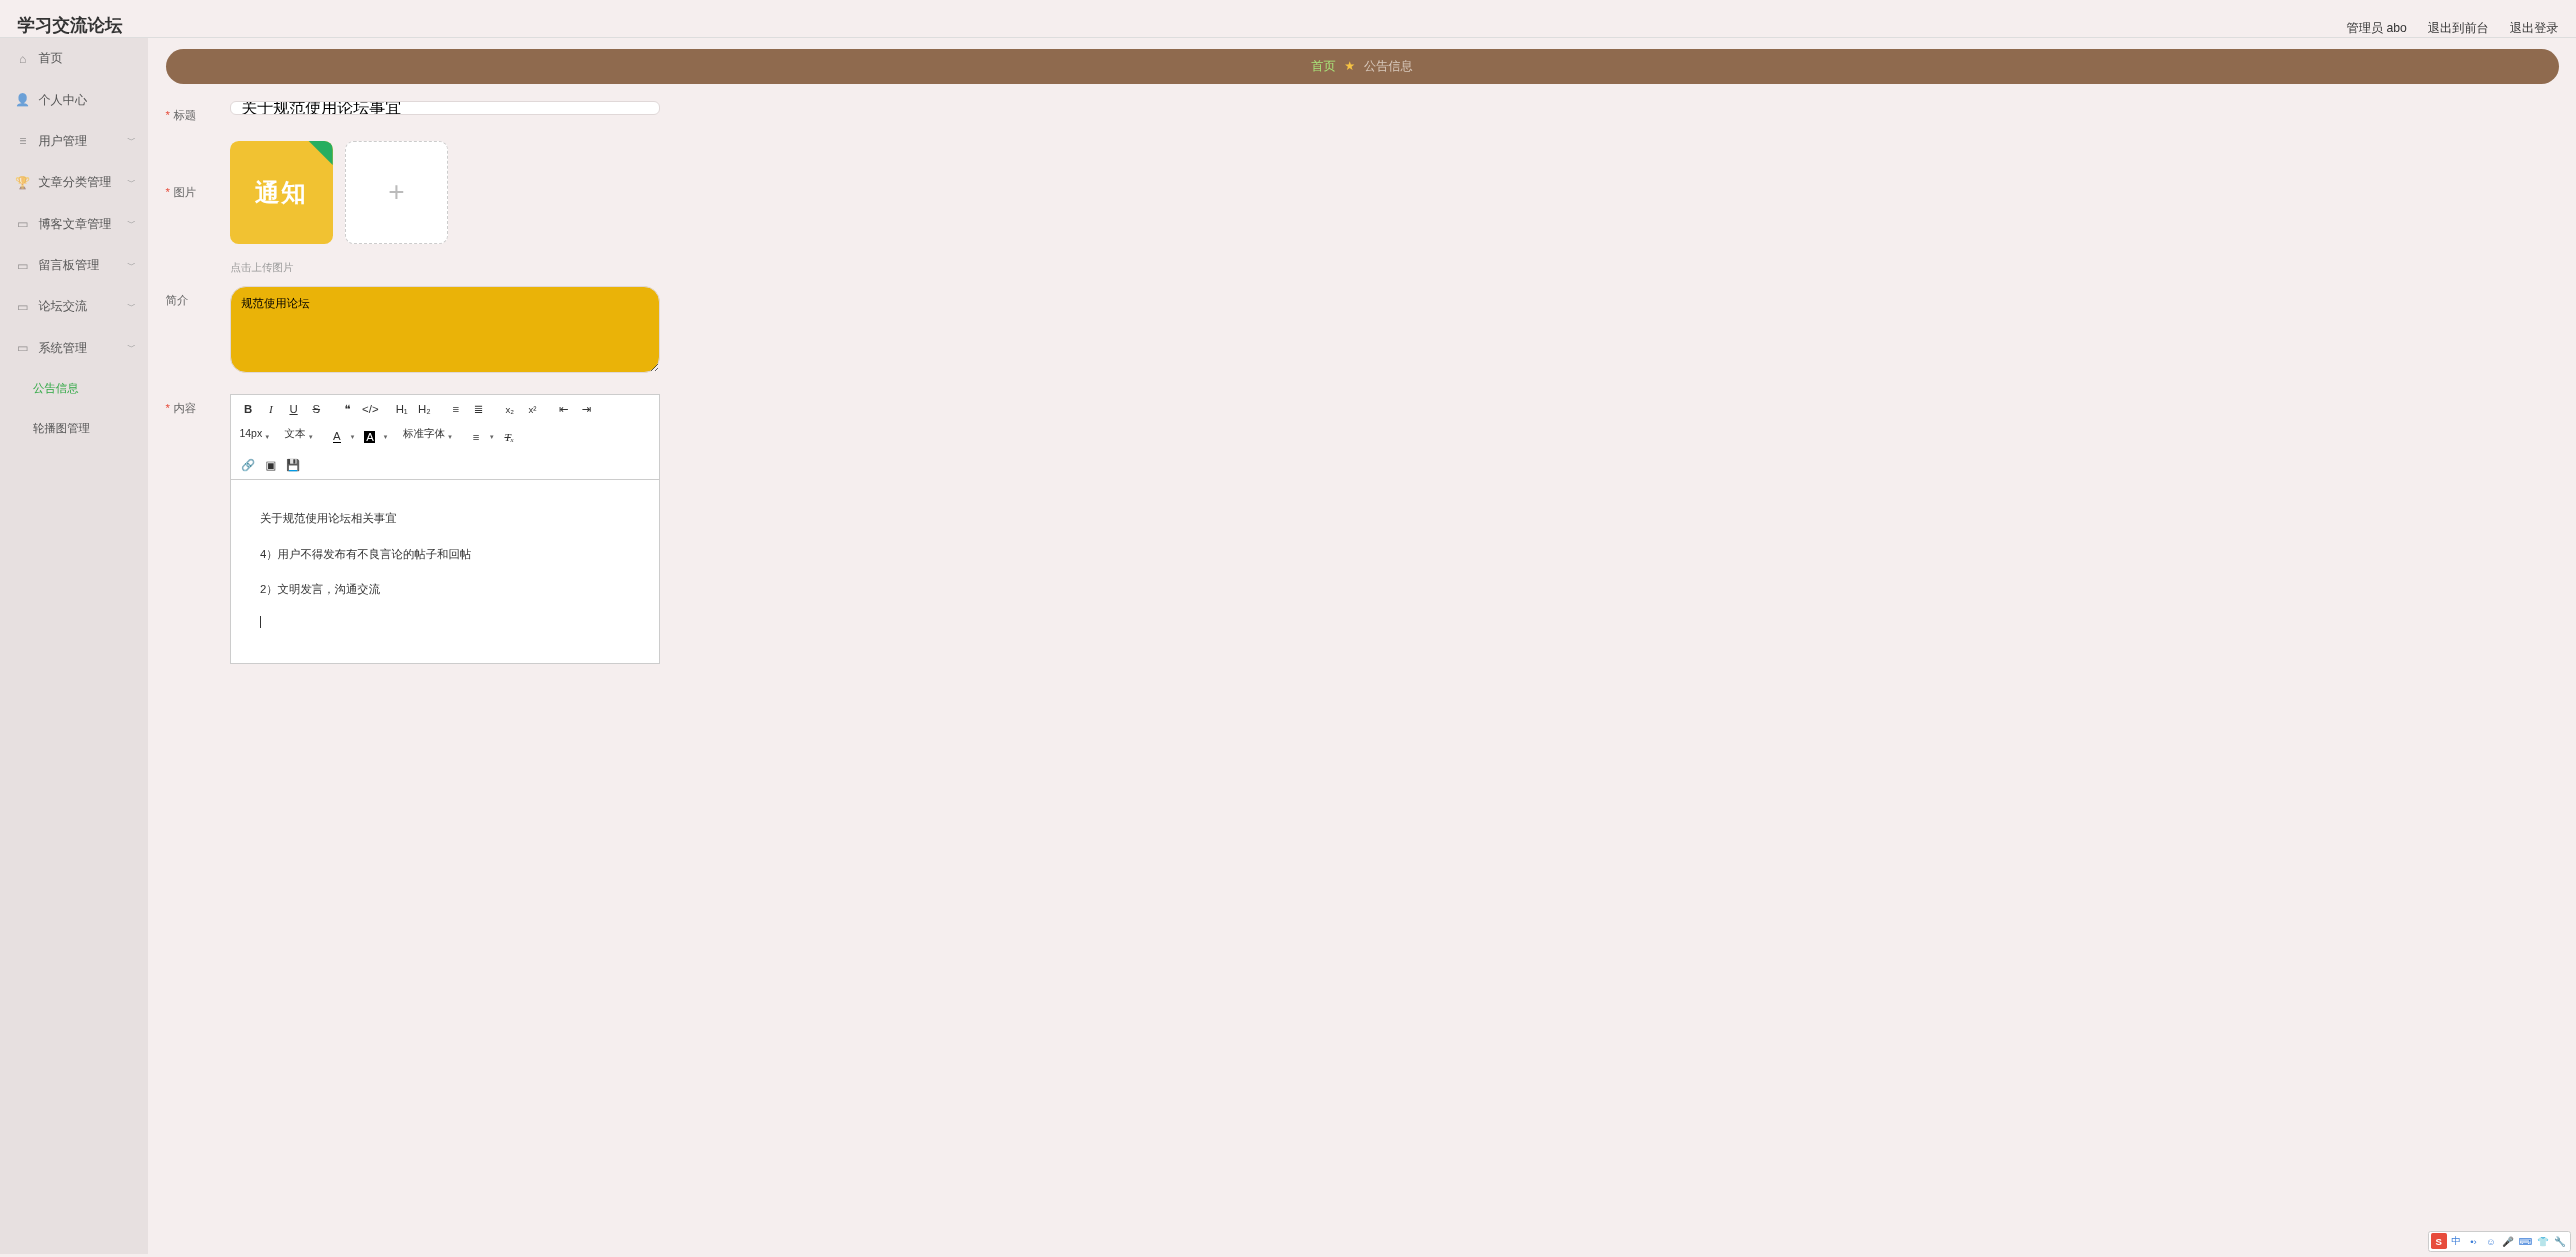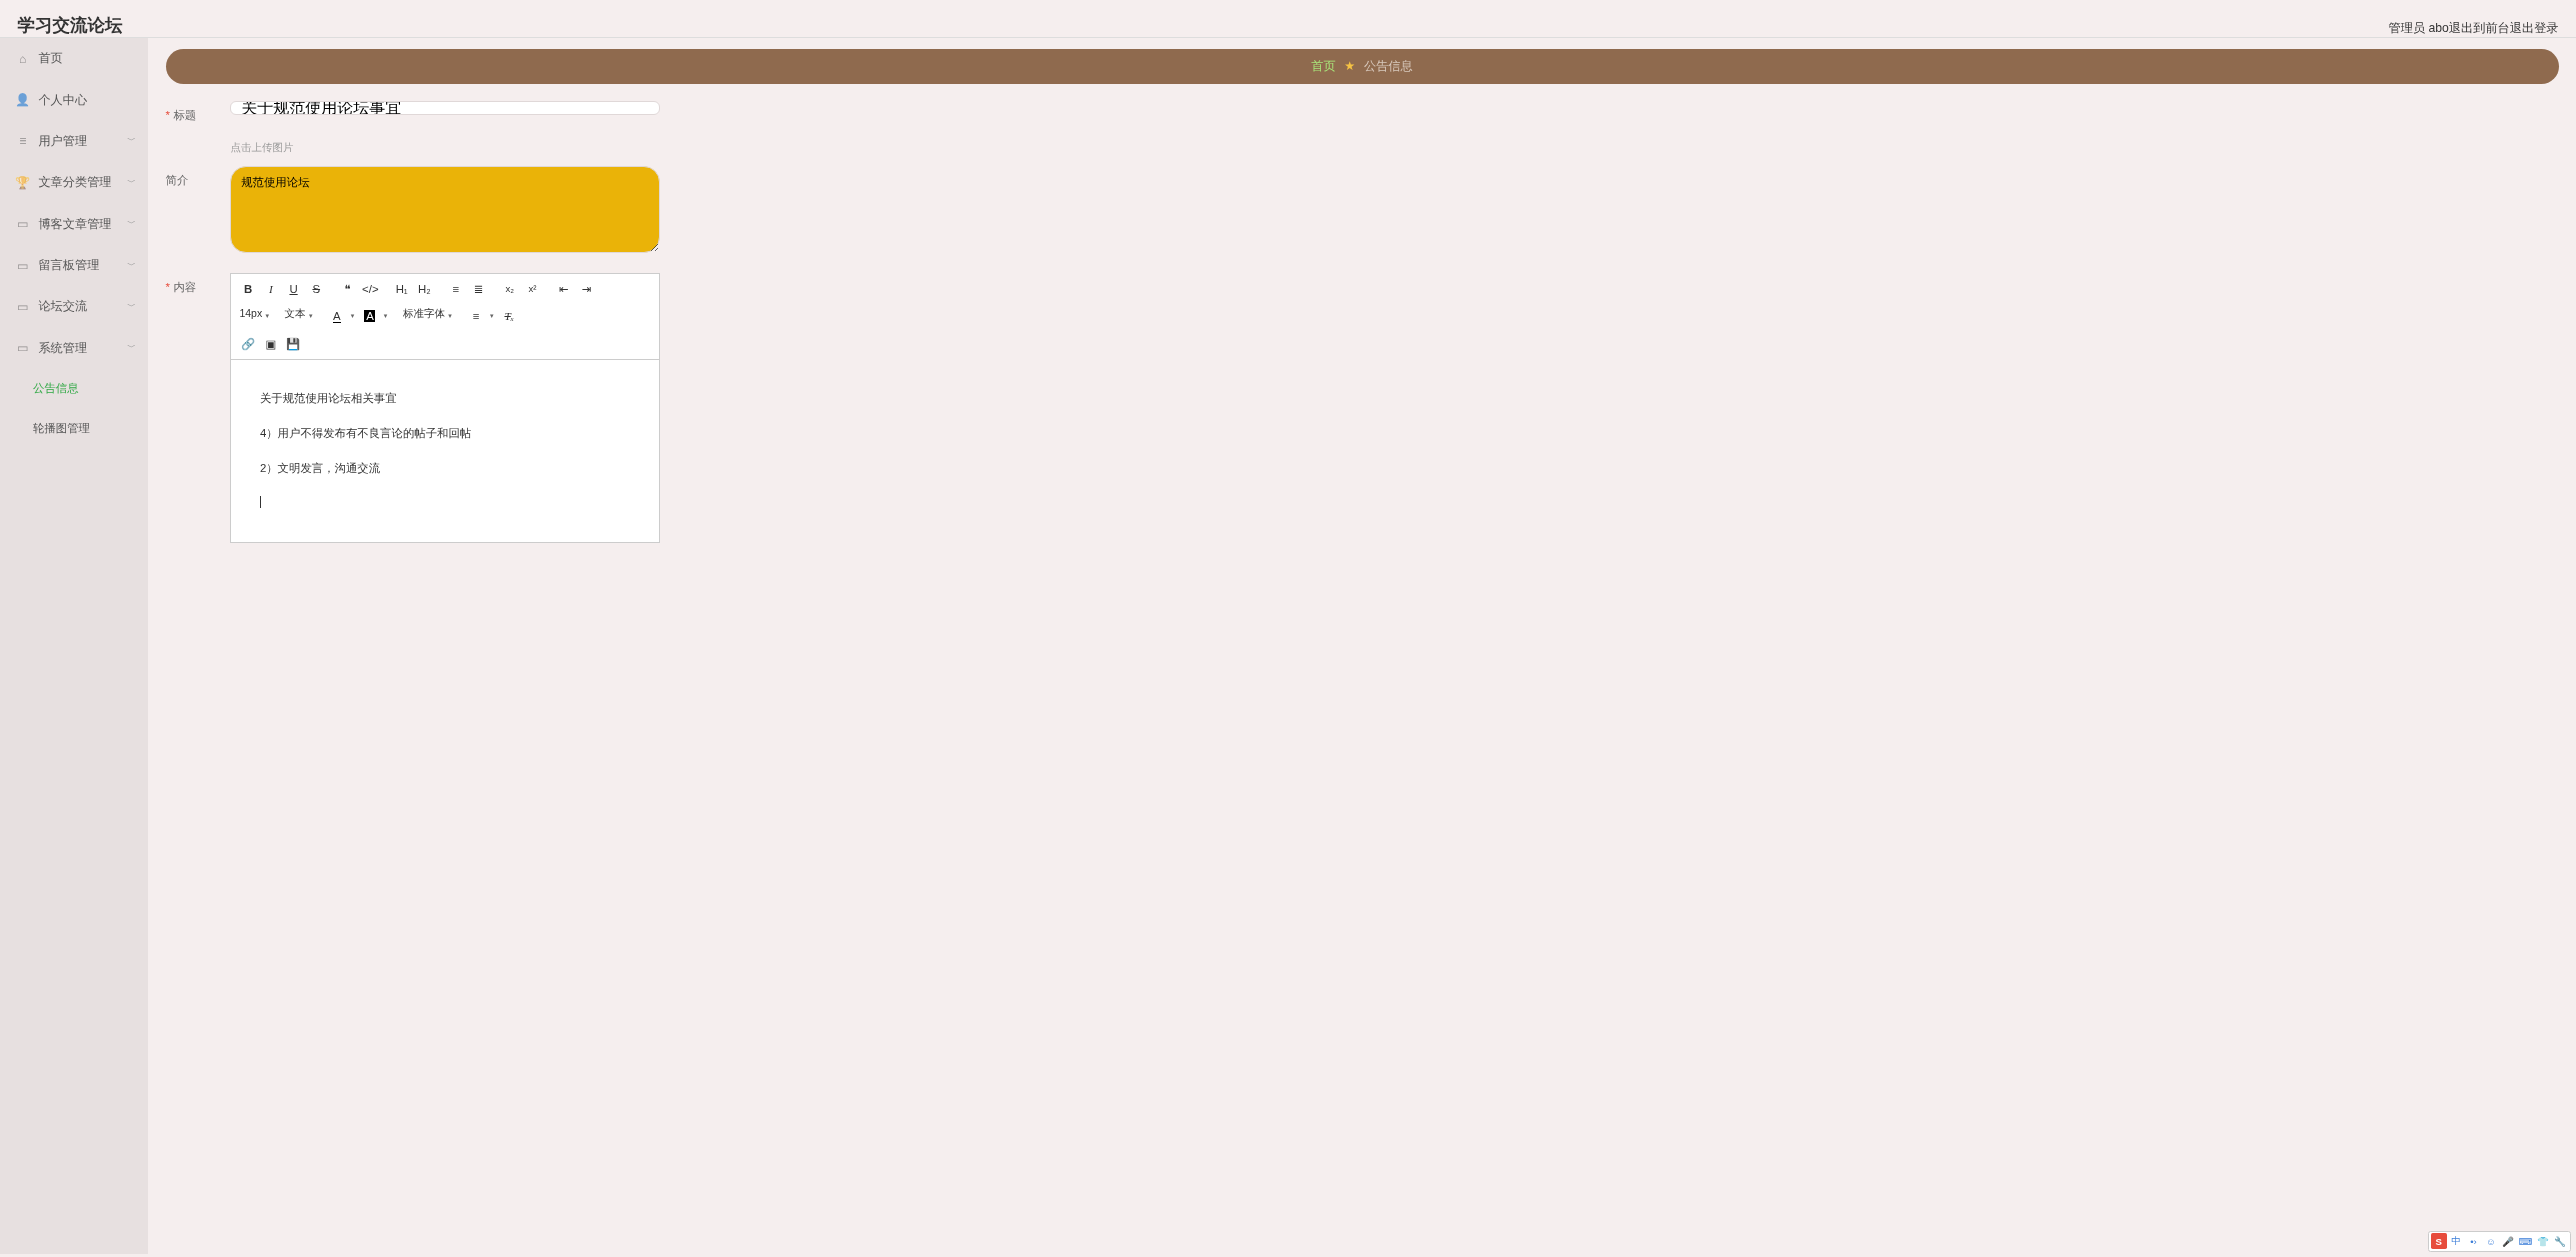--- a/index.html
+++ b/index.html
@@ -1,19 +1,19 @@
 <!DOCTYPE html>
 <html style="font-size:14px"><head>
 <meta charset="utf-8">
 <style>
 * { box-sizing: border-box; margin: 0; padding: 0; }
 body { font-family: "Microsoft YaHei", Arial, sans-serif; background: #f5eeee; color: #333; font-size: 12.2px; }
 .top-bar { height: 38px; background: #f5eeee; display: flex; align-items: flex-end; padding: 0 17.5px; border-bottom: 0.9px solid #ddd; }
 .logo { font-size: 17.5px; font-weight: bold; color: #333; }
-.top-right { margin-left: auto; display: flex; }
+.top-right { margin-left: auto; display: flex; gap: 21px; }
 .top-right a { color: #333; text-decoration: none; cursor: pointer; }
 .container { display: flex; height: calc(100vh - 41px); }
 .sidebar { width: 148px; background: #e7e0e0; overflow-y: auto; }
 .side-item { display: flex; align-items: center; padding: 12.2px 15.7px; color: #555; cursor: pointer; position: relative; }
 .side-item.sub { padding-left: 33px; font-size: 11.4px; }
 .side-item.active { color: #2ea843; }
 .side-icon { width: 14px; height: 14px; margin-right: 8.7px; display: inline-flex; align-items: center; justify-content: center; opacity: .6; }
 .side-chev { position: absolute; right: 12.2px; font-size: 8.7px; color: #999; }
 .main { flex: 1; padding: 10.5px 17.5px; overflow-y: auto; position: relative; }
 .breadcrumb { background: #8f6a4e; color: #fff; border-radius: 17.5px; height: 35px; display: flex; align-items: center; justify-content: center; gap: 8.7px; margin-bottom: 17.5px; }
@@ -119,20 +119,34 @@
       <span class="current">公告信息</span>
     </div>
 
     <div class="form-row">
       <div class="form-label"><span class="req">*</span><span>标题</span></div>
       <div class="form-field">
         <input class="input-text" value="关于规范使用论坛事宜" style="">
       </div>
     </div>
 
+    <div class="form-row">
+      <div class="form-label" style="padding-top:44px"><span class="req">*</span><span>图片</span></div>
+      <div class="form-field">
+        <div class="thumb-row">
+          <div class="thumb thumb-notice">
+            <span class="corner"></span>
+            <span>通知</span>
+          </div>
+          <div class="thumb thumb-add">
+            <span class="plus">+</span>
+          </div>
+        </div>
+      </div>
+    </div>
     <div class="hint">点击上传图片</div>
 
     <div class="form-row" style="margin-top:11px">
       <div class="form-label"><span>简介</span></div>
       <div class="form-field">
         <textarea class="textarea" style="">规范使用论坛</textarea>
       </div>
     </div>
 
     <div class="form-row">

